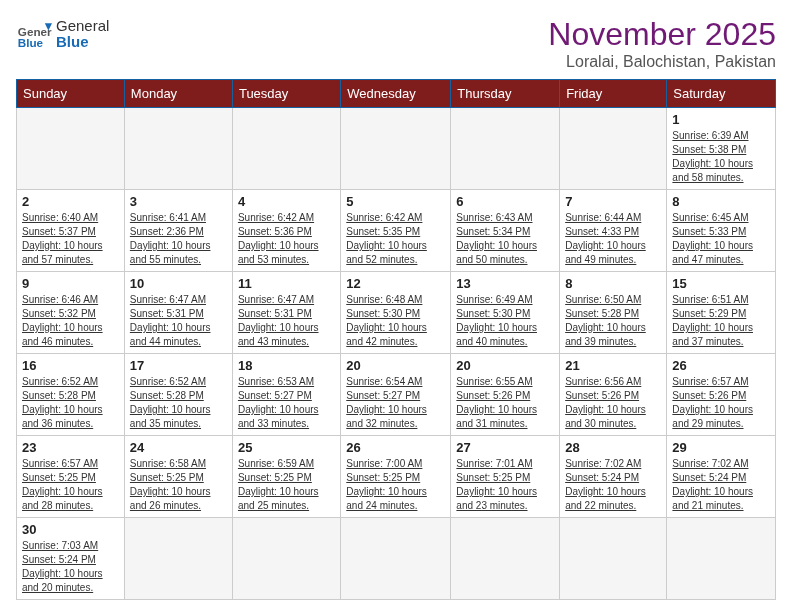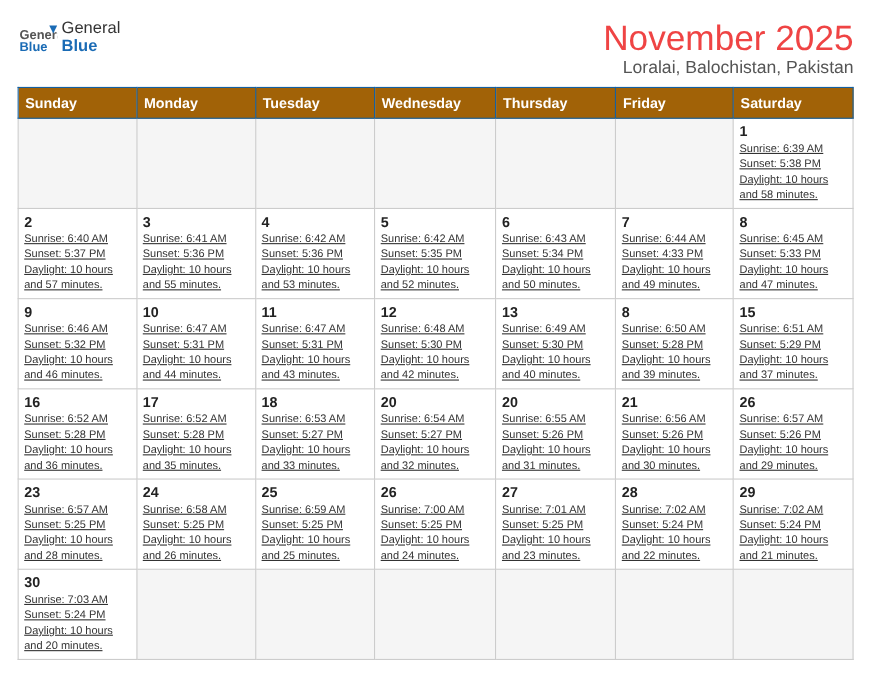--- a/index.html
+++ b/index.html
@@ -24,38 +24,38 @@
     .logo-icon {
       width: 36px;
       height: 36px;
     }
     .title-block {
       text-align: right;
     }
     .month-title {
       font-size: 32px;
       font-weight: 300;
-      color: #ef4444;
+      color: #701a75;
     }
     .location {
       font-size: 16px;
       color: #555;
     }
     .calendar {
       width: 100%;
       border-collapse: collapse;
       border: 1px solid #ccc;
     }
     .calendar th {
-      background: #a16207;
+      background: #7f1d1d;
       color: #fff;
       text-align: left;
       padding: 6px 6px;
       font-size: 13px;
-      font-weight: bold;
+      font-weight: normal;
       border: 1px solid #1560a0;
       margin-top: 28px;
     }
     .calendar td {
       vertical-align: top;
       border: 1px solid #ccc;
       padding: 4px 5px;
       width: 113px;
       min-height: 80px;
       font-size: 10.5px;
@@ -134,21 +134,21 @@
       <tr>
         <td>
           <div class="day-number">2</div>
           <div class="day-info">Sunrise: 6:40 AM
 Sunset: 5:37 PM
 Daylight: 10 hours and 57 minutes.</div>
         </td>
         <td>
           <div class="day-number">3</div>
           <div class="day-info">Sunrise: 6:41 AM
-Sunset: 5:36 PM
+Sunset: 2:36 PM
 Daylight: 10 hours and 55 minutes.</div>
         </td>
         <td>
           <div class="day-number">4</div>
           <div class="day-info">Sunrise: 6:42 AM
 Sunset: 5:36 PM
 Daylight: 10 hours and 53 minutes.</div>
         </td>
         <td>
           <div class="day-number">5</div>

